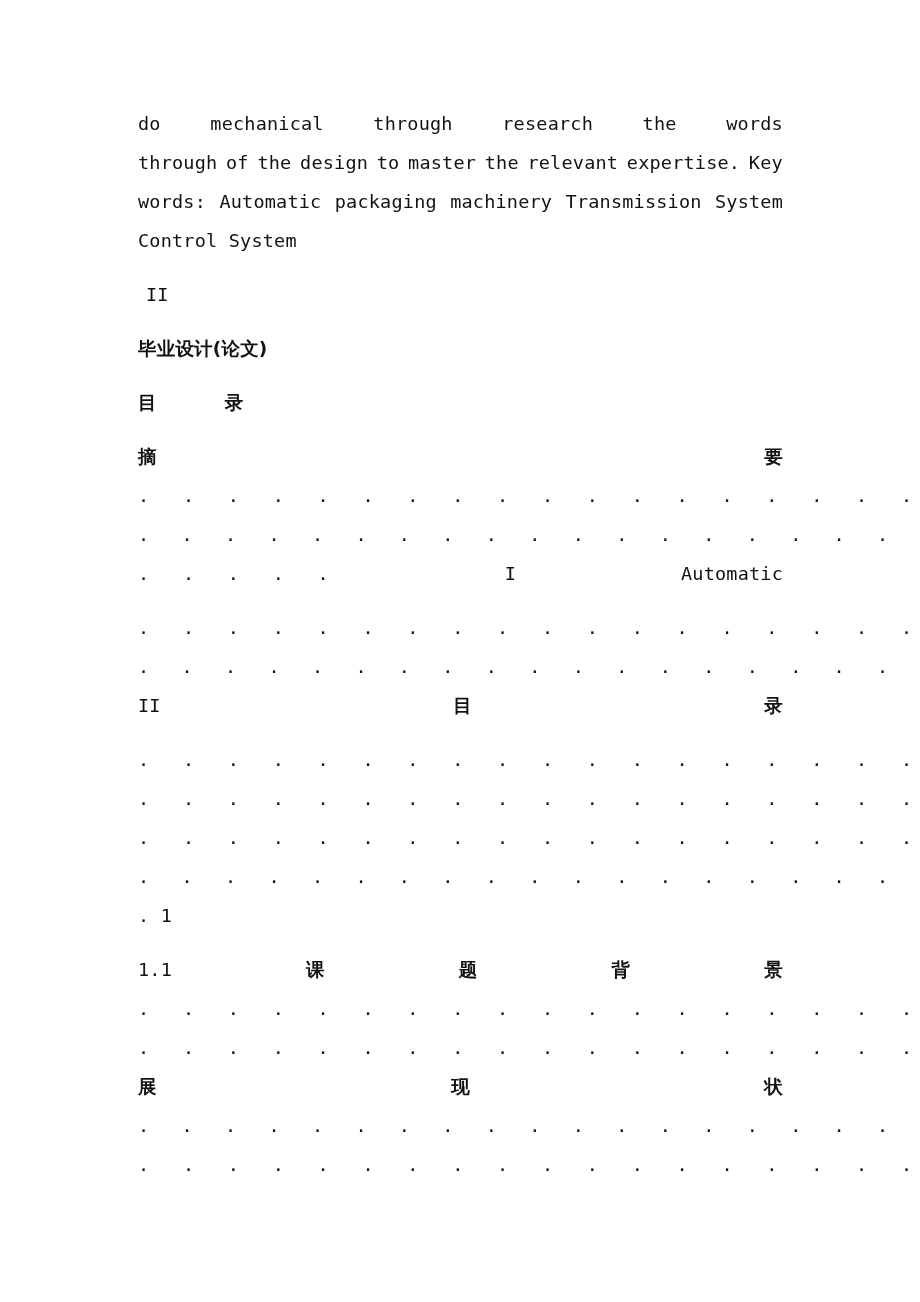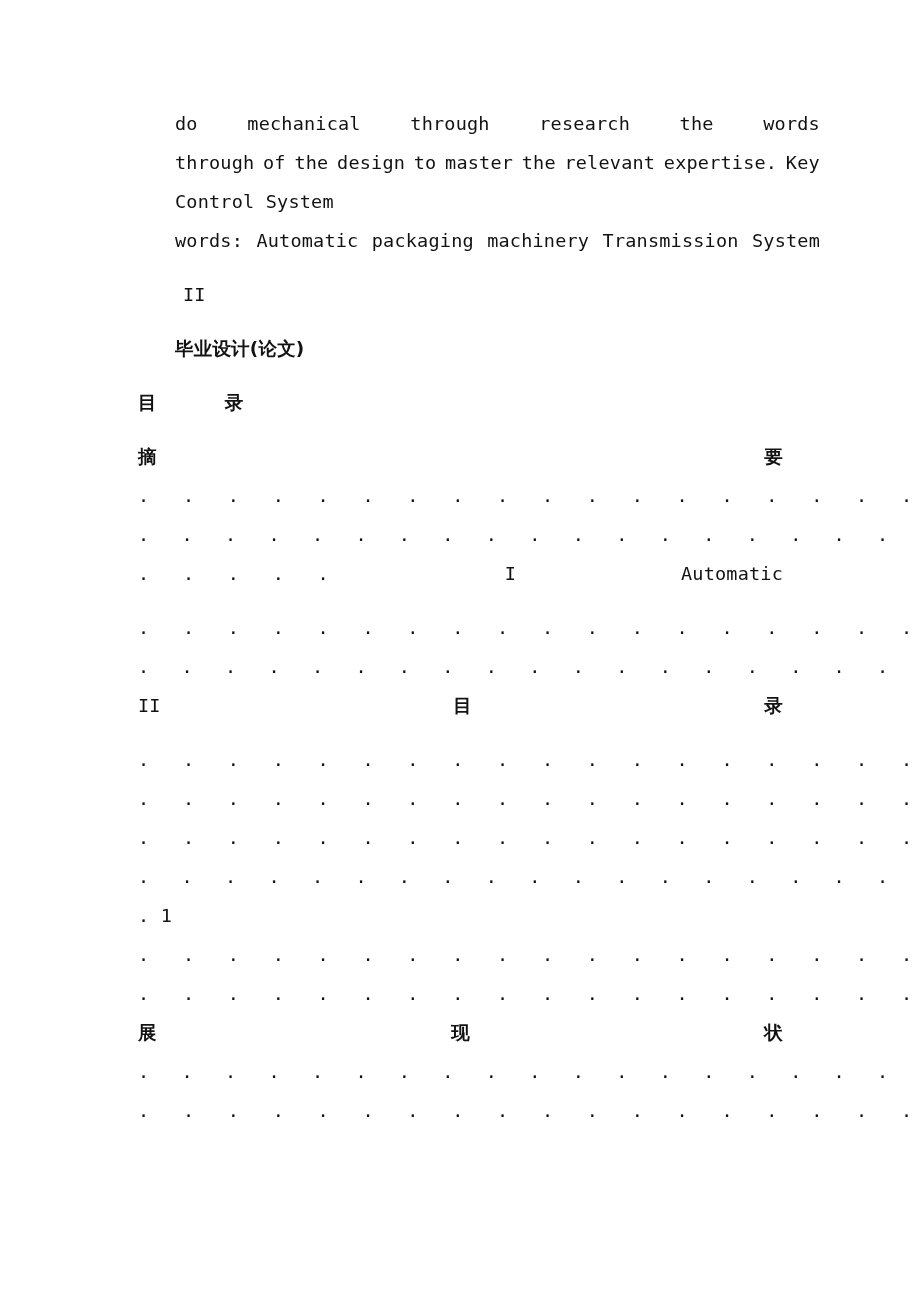--- a/index.html
+++ b/index.html
@@ -54,21 +54,20 @@
   .para-latin {
     text-align: justify;
     text-align-last: left;
   }
   
   .jline {
     display: flex;
     justify-content: space-between;
     width: 100%;
     line-height: 39px;
-    margin-left: 37px;
   }
   .jline.left {
     justify-content: flex-start;
   }
   .jline > span { white-space: pre; }
 
   .indent-2 { padding-left: 8px; }
 
   
   .spread {
@@ -126,33 +125,33 @@
         <span>the</span>
         <span>design</span>
         <span>to</span>
         <span>master</span>
         <span>the</span>
         <span>relevant</span>
         <span>expertise.</span>
         <span>Key</span>
       </div>
 
-      <div class="jline left">
-        <span>Control System</span>
-      </div>
-
       <div class="jline">
         <span>words:</span>
         <span>Automatic</span>
         <span>packaging</span>
         <span>machinery</span>
         <span>Transmission</span>
         <span>System</span>
       </div>
 
+      <div class="jline left">
+        <span>Control System</span>
+      </div>
+
     </div>
 
     <div class="block">
       <div class="jline left indent-2">
         <span>II</span>
       </div>
     </div>
 
     <div class="block">
       <div class="jline left">
@@ -218,20 +217,29 @@
         <span class="dotrun">. . . . . . . . . . . . . . . . . . . . . . . . . . . . . . . . . . . . . . . . . . .</span>
       </div>
       <div class="dots">
         <span class="dotrun-tight">. . . . . . . . . . . . . . . . . . . . . . . . . . . . . . . . . . . . . . . . . . .</span>
       </div>
       <div class="mixline start">
         <span>. 1</span>
       </div>
     </div>
 
+    <div class="block">
+      <div class="mixline">
+        <span>1.1</span>
+        <span class="cjk">课</span>
+        <span class="cjk">题</span>
+        <span class="cjk">背</span>
+        <span class="cjk">景</span>
+      </div>
+    </div>
 
     <div class="block" style="margin-top:0">
       <div class="dots">
         <span class="dotrun">. . . . . . . . . . . . . . . . . . . . . . . . . . . . . . . . . . . . . . . . . . .</span>
       </div>
       <div class="mixline">
         <span class="dotrun">. . . . . . . . . . . . . . . . . . . . . . . . . . . .</span>
 
       </div>
       <div class="mixline">

